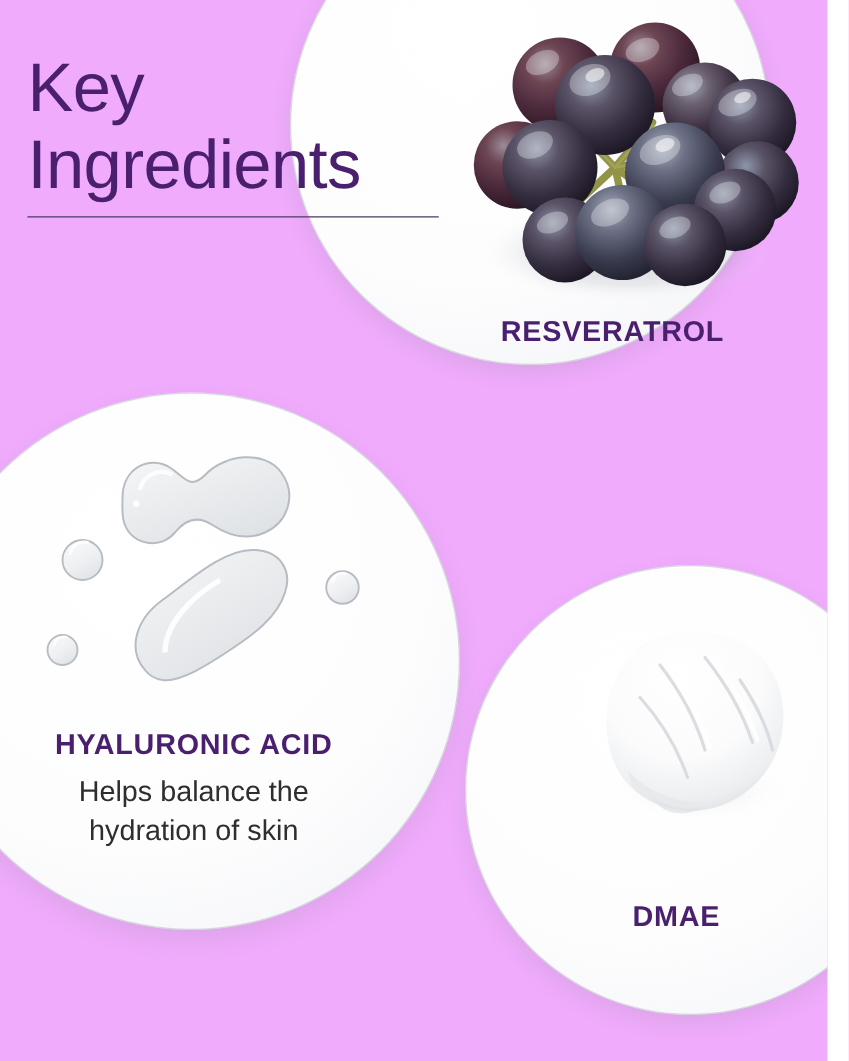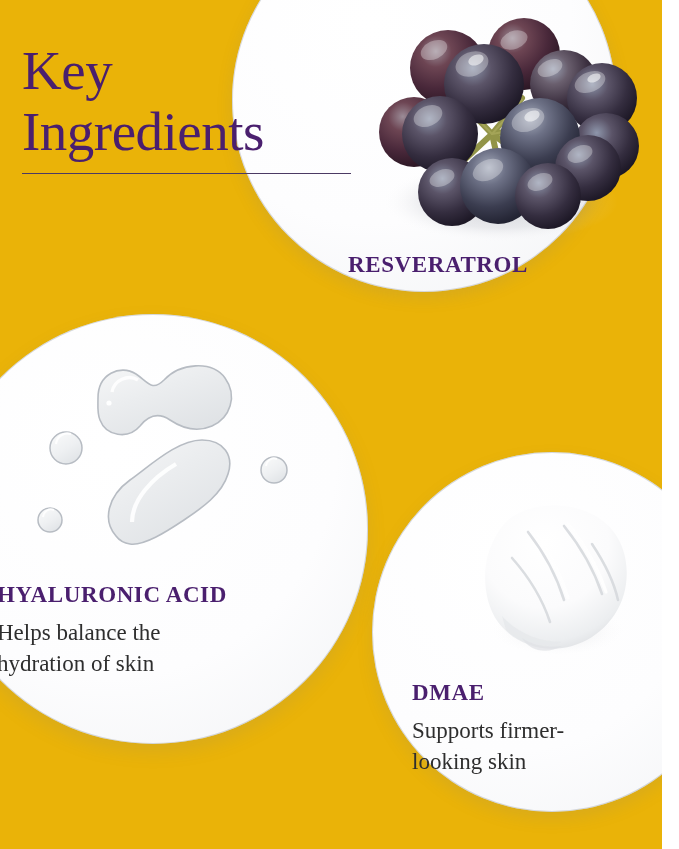--- a/index.html
+++ b/index.html
@@ -3,21 +3,21 @@
 <meta charset="utf-8">
 <style>
   * { margin:0; padding:0; box-sizing:border-box; }
   html, body { width:679px; height:849px; }
   body {
     font-family: "Liberation Sans", sans-serif;
     background:#ffffff;
     overflow:hidden;
     position:relative;
   }
-  #stage { position:absolute; inset:0; width:662px; height:849px; background:#eab308; overflow:hidden;font-family:Liberation Serif, serif; }
+  #stage { position:absolute; inset:0; width:662px; height:849px; background:#f0abfc; overflow:hidden; }
 
   
   .plate { position:absolute; border-radius:50%; }
 
   .plate-top {
     left:232px; top:-92px; width:384px; height:384px;
     background:
       radial-gradient(circle at 36% 30%, #ffffff 0%, #fdfdfe 55%, #f4f5f7 88%, #eceef1 100%);
     box-shadow: 0 6px 16px rgba(120,125,135,0.16),
                 inset 0 0 0 1px rgba(160,166,176,0.40);
@@ -51,41 +51,41 @@
     white-space:pre-line;
   }
   .heading .rule {
     margin-top:11px;
     height:1.4px;
     width:329px;
     background:#4b3a63;
   }
 
   
-  .caption { position:absolute; text-align:left; z-index:7; }
+  .caption { position:absolute; text-align:center; z-index:7; }
   .caption .name {
     font-weight:bold;
     letter-spacing:0.6px;
     color:#4a1f6e;
   }
   .caption .desc {
     color:#2e2e2e;
     font-weight:400;
     white-space:pre-line;
   }
 
   .cap-res { left:348px; top:252px; width:284px; }
   .cap-res .name { font-size:23px; }
   .cap-res .desc { font-size:23px; line-height:31px; margin-top:9px; }
 
   .cap-hya { left:-3px; top:582px; width:316px; }
   .cap-hya .name { font-size:23px; }
   .cap-hya .desc { font-size:23px; line-height:31px; margin-top:9px; }
 
-  .cap-dma { left:412px; top:680px; width:258px; }
+  .cap-dma { left:412px; top:720px; width:258px; }
   .cap-dma .name { font-size:23px; }
   .cap-dma .desc { font-size:23px; line-height:31px; margin-top:9px; }
 
   
   .grapes { position:absolute; left:352px; top:6px; width:290px; height:240px; z-index:5; }
 
   
   .serum { position:absolute; left:20px; top:330px; width:285px; height:235px; z-index:5; }
 
   
@@ -273,17 +273,15 @@
   </div>
 
   <div class="caption cap-hya">
     <div class="name">HYALURONIC ACID</div>
     <div class="desc">Helps balance the
 hydration of skin</div>
   </div>
 
   <div class="caption cap-dma">
     <div class="name">DMAE</div>
-    <div class="desc">Supports firmer-
-looking skin</div>
   </div>
 
 </div>
 
 </body></html>

